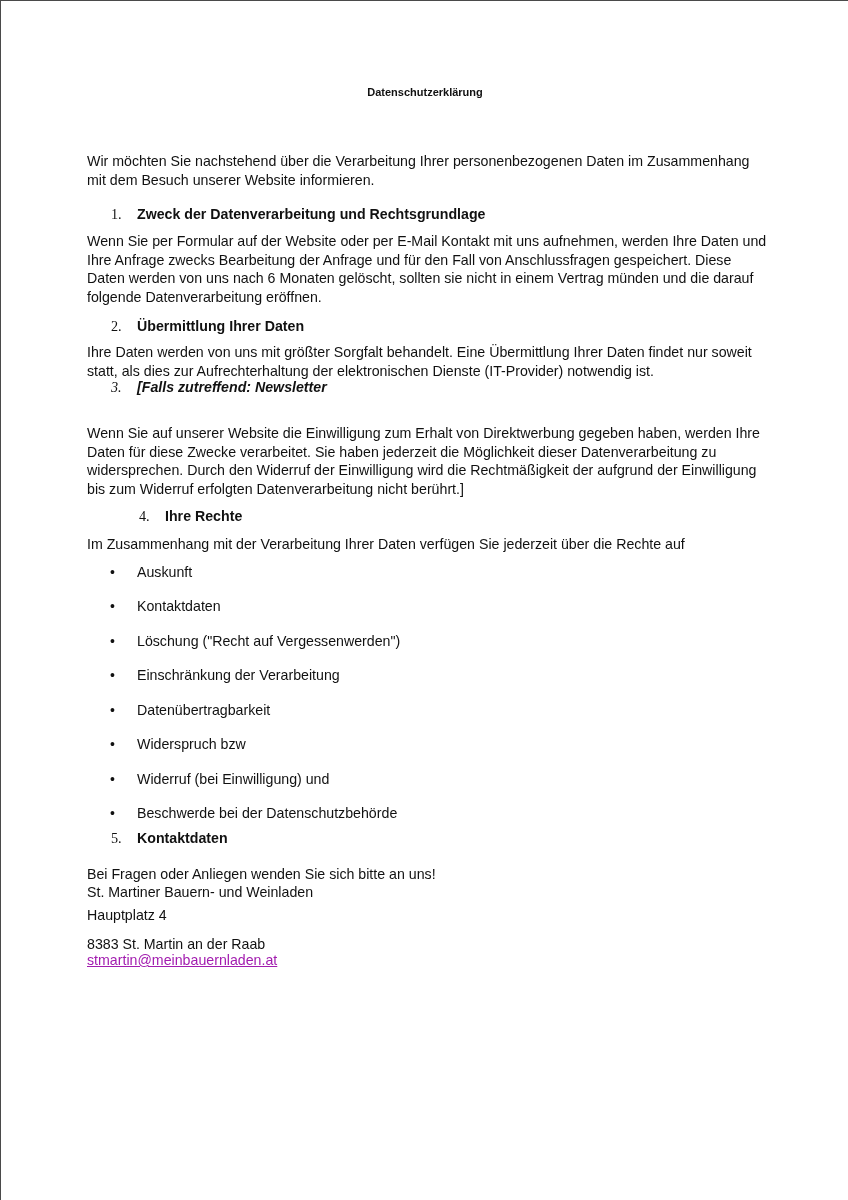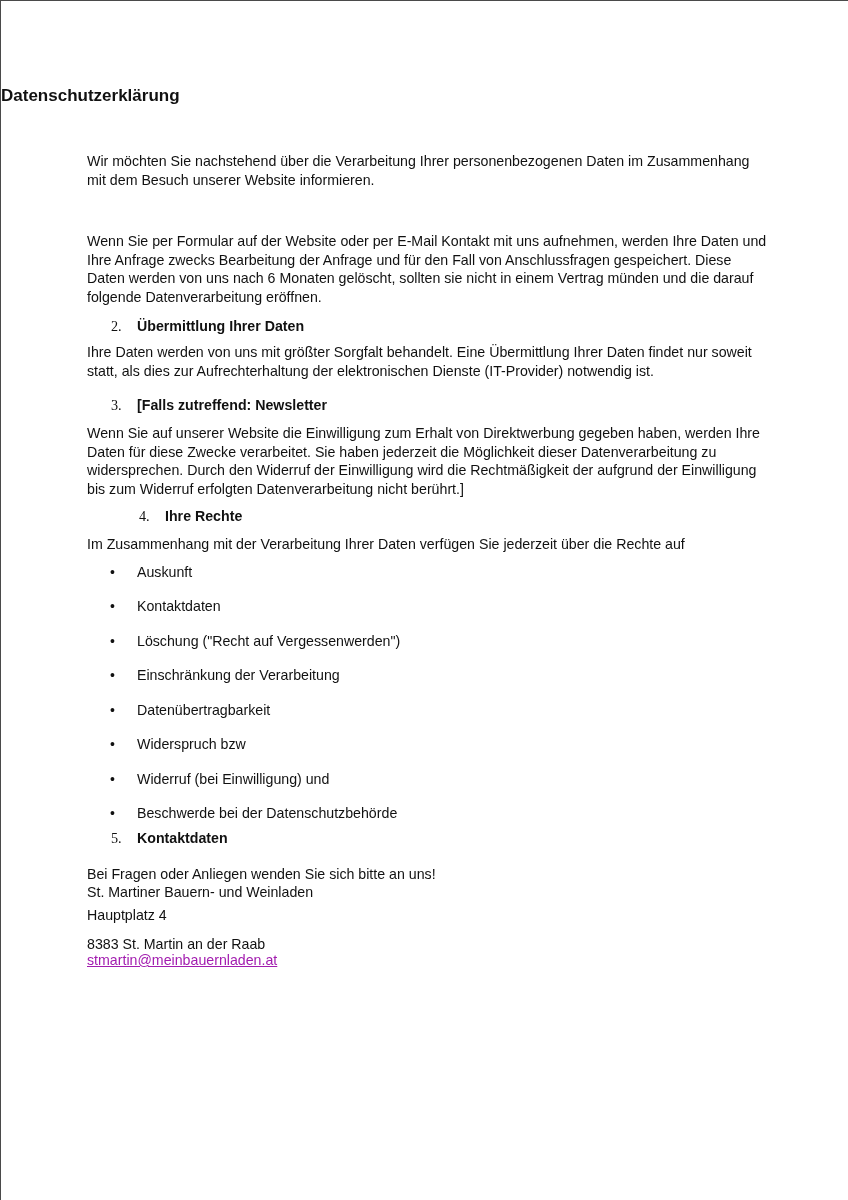--- a/index.html
+++ b/index.html
@@ -5,46 +5,49 @@
   html, body { margin: 0; padding: 0; background: #ffffff; }
   body { width: 848px; height: 1200px; position: relative; overflow: hidden; }
   .page {
     position: absolute; left: 0; top: 0; width: 847px; height: 1199px;
     border-top: 1px solid #4a4a4a; border-left: 1px solid #4a4a4a;
     background: #ffffff;
     font-family: "Liberation Sans", sans-serif; color: #111;
     font-size: 14.2px;
   }
   .abs { position: absolute; white-space: nowrap; }
-  .title { left: 0; width: 848px; top: 85px; font-weight: bold; font-size: 17px; }
+  .title { left: 0; width: 848px; text-align: center; top: 85px; font-weight: bold; font-size: 11px; }
   .para { left: 86px; width: 680px; line-height: 18.6px; white-space: normal; }
   .heading { left: 110px; font-weight: bold; }
   .heading .num { font-family: "Liberation Serif", serif; font-weight: normal; display: inline-block; width: 26px; }
   .bullet { left: 109px; }
   .bullet .dot { display: inline-block; width: 27px; font-size: 14px; }
   .line { left: 86px; }
   .link { color: #a21caf; text-decoration: underline; }
 </style>
 </head>
 <body>
 
 <div class="page">
 
   <div class="abs title">Datenschutzerklärung</div>
 
   <div class="abs para" style="top:151px;">Wir möchten Sie nachstehend über die Verarbeitung Ihrer personenbezogenen Daten im Zusammenhang mit dem Besuch unserer Website informieren.</div>
 
+  <div class="abs heading" style="top:205px;">
+    <span class="num">1.</span><span>Zweck der Datenverarbeitung und Rechtsgrundlage</span>
+  </div>
   <div class="abs para" style="top:231px;">Wenn Sie per Formular auf der Website oder per E-Mail Kontakt mit uns aufnehmen, werden Ihre Daten und Ihre Anfrage zwecks Bearbeitung der Anfrage und für den Fall von Anschlussfragen gespeichert. Diese Daten werden von uns nach 6 Monaten gelöscht, sollten sie nicht in einem Vertrag münden und die darauf folgende Datenverarbeitung eröffnen.</div>
 
   <div class="abs heading" style="top:317px;">
     <span class="num">2.</span><span>Übermittlung Ihrer Daten</span>
   </div>
   <div class="abs para" style="top:342px;">Ihre Daten werden von uns mit größter Sorgfalt behandelt. Eine Übermittlung Ihrer Daten findet nur soweit statt, als dies zur Aufrechterhaltung der elektronischen Dienste (IT-Provider) notwendig ist.</div>
 
-  <div class="abs heading" style="top:396px;">
+  <div class="abs heading" style="top:378px;font-style:italic;">
     <span class="num">3.</span><span>[Falls zutreffend: Newsletter</span>
   </div>
   <div class="abs para" style="top:423px;">Wenn Sie auf unserer Website die Einwilligung zum Erhalt von Direktwerbung gegeben haben, werden Ihre Daten für diese Zwecke verarbeitet. Sie haben jederzeit die Möglichkeit dieser Datenverarbeitung zu widersprechen. Durch den Widerruf der Einwilligung wird die Rechtmäßigkeit der aufgrund der Einwilligung bis zum Widerruf erfolgten Datenverarbeitung nicht berührt.]</div>
 
   <div class="abs heading" style="top:507px;margin-left:28px;">
     <span class="num">4.</span><span>Ihre Rechte</span>
   </div>
   <div class="abs para" style="top:534px;">Im Zusammenhang mit der Verarbeitung Ihrer Daten verfügen Sie jederzeit über die Rechte auf</div>
 
   <div class="abs bullet" style="top:563px;">

